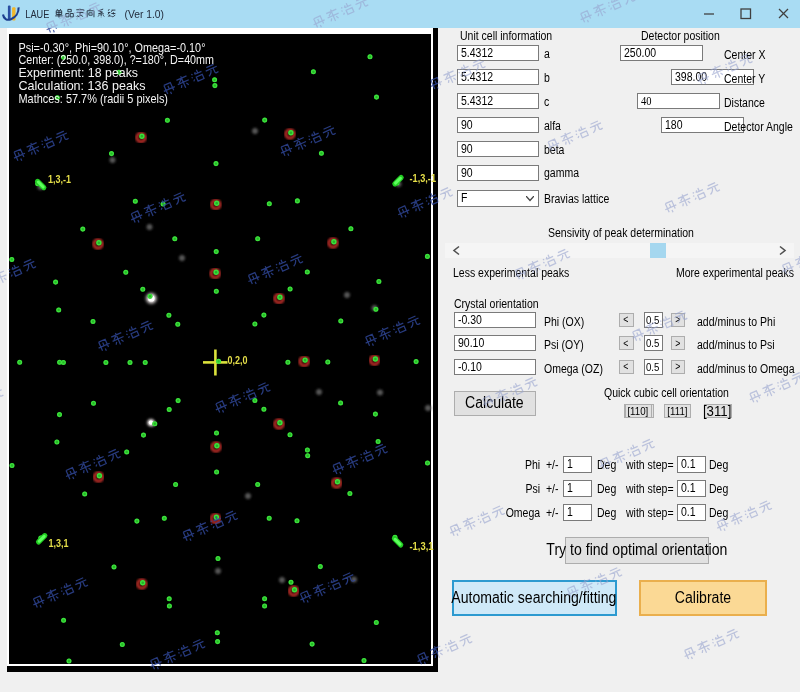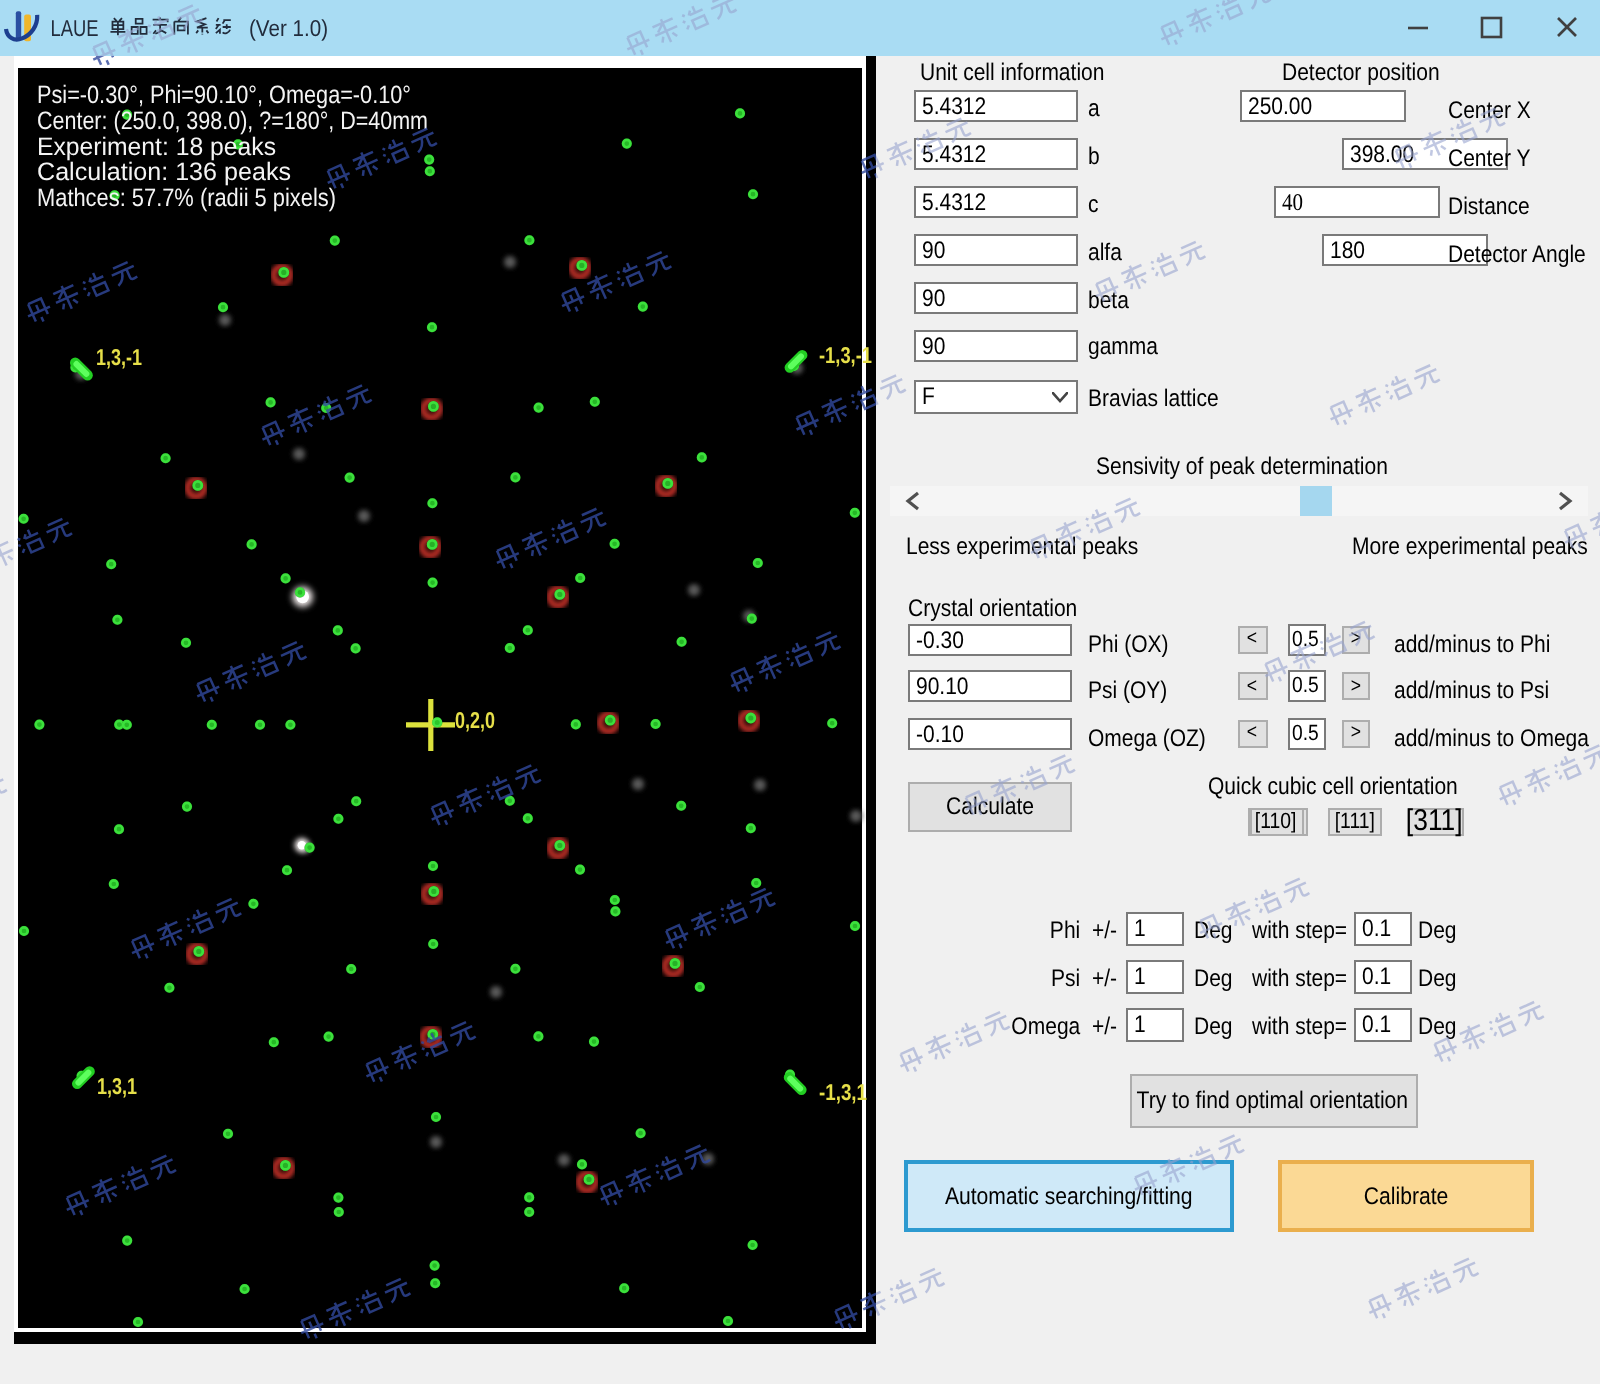--- a/index.html
+++ b/index.html
@@ -3,21 +3,21 @@
 <style>
 html,body{margin:0;padding:0;width:800px;height:692px;overflow:hidden;background:#f0f0f0;
 font-family:"Liberation Sans",sans-serif;}
 *{box-sizing:border-box;}
 .abs{position:absolute;}
 .lbl{position:absolute;font-size:12px;color:#000;white-space:nowrap;transform:scaleX(0.875);transform-origin:0 50%;}
 .rt{transform-origin:100% 50%!important;}
 .inp{position:absolute;background:#fff;border:1px solid #7a7a7a;font-size:12px;color:#000;
 padding:0 0 0 3px;line-height:14px;height:16px;white-space:nowrap;}
 .inp i{font-style:normal;display:inline-block;transform:scaleX(0.875);transform-origin:0 50%;}
-.btn{position:absolute;background:#e1e1e1;border:1px solid #adadad;font-size:12px;color:#000;
+.btn{position:absolute;background:#e1e1e1;border:1px solid #adadad;font-size:16px;color:#000;
 display:flex;align-items:center;justify-content:center;white-space:nowrap;}
 .btn b{font-weight:normal;display:inline-block;transform:scaleX(0.88);}
 </style></head>
 <body>
 
 <div class="abs" style="left:0;top:0;width:800px;height:28px;background:#a9dcf3;"></div>
 <svg class="abs" style="left:0;top:0" width="800" height="28">
  <g transform="translate(2,2)">
   <rect x="5.9" y="3.6" width="2.7" height="14.2" rx="1" fill="#2a4fa2"></rect>
   <rect x="10.1" y="5.2" width="3.4" height="13.4" rx="1" fill="#f0b62a"></rect>

